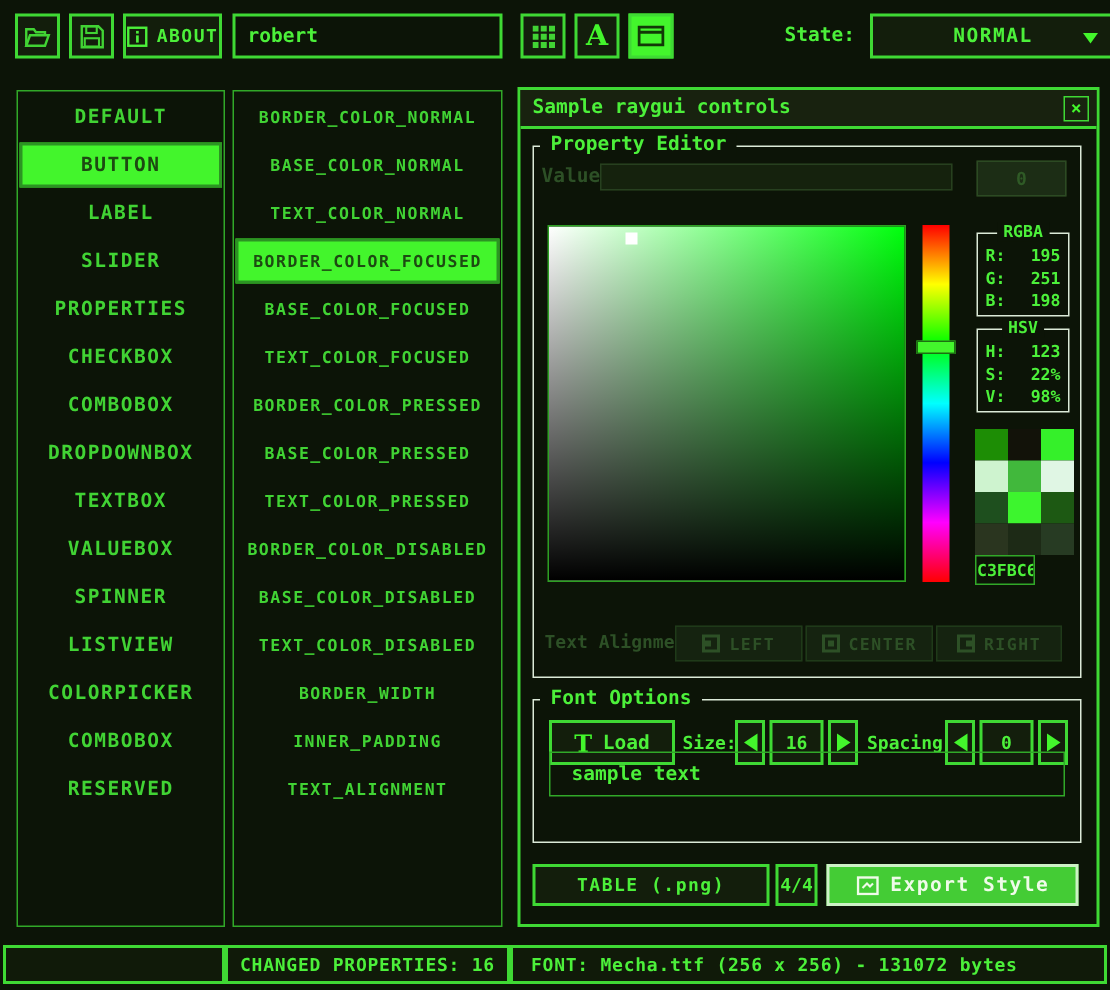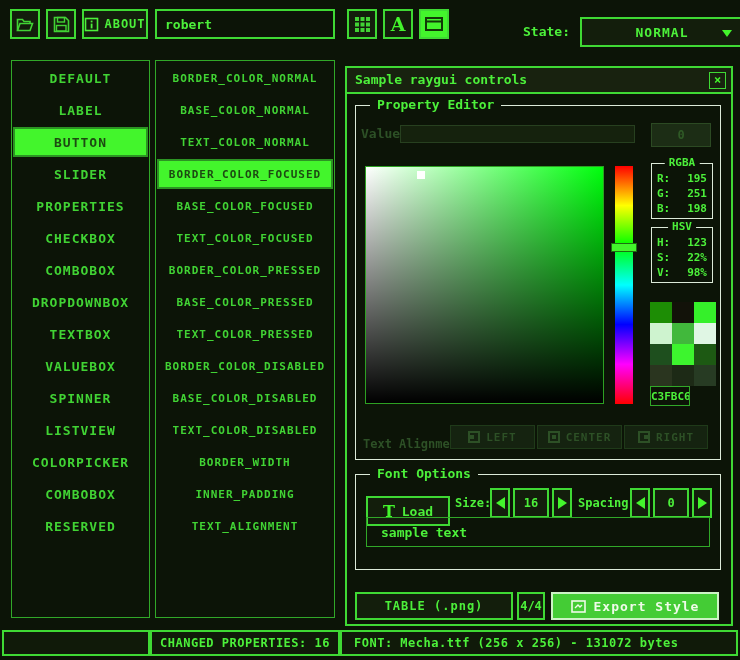--- a/index.html
+++ b/index.html
@@ -16,21 +16,21 @@
     --dis-bg:#152310;
     --dis-border:#1f3a19;
     --dis-text:#2d5026;
     --group-border:#dcead8;
     --status-bg:#101a09;
   }
   *{box-sizing:border-box;margin:0;padding:0;}
   html,body{background:#000;}
   body{font-family:"DejaVu Sans Mono",monospace;}
   #app{position:relative;width:740px;height:660px;background:var(--bg);overflow:hidden;font-weight:bold;}
-  .abs{position:absolute;margin-top:8px;}
+  .abs{position:absolute;}
 
   
   .tbtn{position:absolute;top:9px;width:30px;height:30px;border:2px solid var(--border-bright);background:var(--bg-btn);display:flex;align-items:center;justify-content:center;color:var(--text-green);cursor:pointer;}
   .tbtn.active{background:var(--accent);color:#123807;}
   #btn-about{left:82px;width:66px;gap:5px;font-size:12px;letter-spacing:1px;color:var(--text-bright);}
   .tb-input{position:absolute;top:9px;height:30px;border:2px solid var(--border-bright);background:transparent;color:var(--text-bright);font-family:"DejaVu Sans Mono",monospace;font-weight:bold;font-size:13px;padding:0 8px;outline:none;}
   #state-label{left:495px;top:9px;width:75px;height:30px;line-height:30px;text-align:right;color:var(--text-bright);font-size:13px;}
   #state-dd{left:580px;top:9px;width:164px;height:30px;border:2px solid var(--border-bright);background:var(--bg-btn);color:var(--text-bright);font-size:13px;display:flex;align-items:center;justify-content:center;letter-spacing:1px;cursor:pointer;}
   .caret-down{position:absolute;right:10px;top:11px;width:0;height:0;border:5px solid transparent;border-top:7px solid var(--accent);}
 
@@ -42,21 +42,21 @@
   #controls-list .list-item{font-size:13px;}
   #props-list .list-item{font-size:11px;}
   .list-item.selected{background:var(--accent);border:2px solid #2c9423;color:var(--sel-text);}
 
   
   #win{left:345px;top:58px;width:388px;height:560px;border:2px solid var(--border-bright);}
   #win-title{position:absolute;left:0;top:0;width:100%;height:26px;background:var(--bg-title);border-bottom:2px solid var(--border-bright);color:var(--text-bright);font-size:13px;line-height:24px;padding-left:8px;}
   #win-close{position:absolute;right:5px;top:4px;width:17px;height:17px;border:1px solid var(--border-bright);background:var(--bg-title);color:var(--accent);font-size:12px;line-height:15px;text-align:center;cursor:pointer;}
 
   .groupbox{position:absolute;border:1px solid var(--group-border);}
-  .group-label{position:absolute;top:-9px;left:14px;background:var(--bg);padding:0 7px;color:var(--text-bright);font-size:13px;white-space:nowrap;}
+  .group-label{position:absolute;top:-9px;left:4px;background:var(--bg);padding:0 7px;color:var(--text-bright);font-size:13px;white-space:nowrap;}
 
   .dim-label{color:var(--dis-text);font-size:13px;}
   #value-slider{left:53px;top:49px;width:235px;height:18px;border:1px solid #27401f;background:#15220d;cursor:pointer;}
   #value-box{left:304px;top:47px;width:60px;height:24px;border:1px solid #2c4a23;background:#1c2d15;color:#2f5a26;font-size:12px;text-align:center;line-height:22px;}
 
   #sv-square{left:18px;top:90px;width:239px;height:238px;border:1px solid #2da022;cursor:crosshair;}
   #sv-cursor{position:absolute;width:8px;height:8px;background:#fff;margin-left:-1px;margin-top:-1px;}
   #hue-wrap{left:264px;top:90px;width:26px;height:238px;}
   #hue-bar{position:absolute;left:4px;top:0;width:18px;height:100%;background:linear-gradient(to bottom,#f00 0%,#ff0 16.6%,#0f0 33.3%,#0ff 50%,#00f 66.6%,#f0f 83.3%,#f00 100%);cursor:pointer;}
   #hue-handle{position:absolute;left:0;width:26px;height:9px;background:var(--accent);border:1px solid #1d6e12;}
@@ -164,22 +164,22 @@
   </div>
 
   <div class="abs" id="state-label">State:</div>
   <div class="abs" id="state-dd">
     <span>NORMAL</span>
     <span class="caret-down"></span>
   </div>
 
   <div class="listbox" id="controls-list">
     <div class="list-item">DEFAULT</div>
+    <div class="list-item selected">BUTTON</div>
     <div class="list-item">LABEL</div>
-    <div class="list-item selected">BUTTON</div>
     <div class="list-item">SLIDER</div>
     <div class="list-item">PROPERTIES</div>
     <div class="list-item">CHECKBOX</div>
     <div class="list-item">COMBOBOX</div>
     <div class="list-item">DROPDOWNBOX</div>
     <div class="list-item">TEXTBOX</div>
     <div class="list-item">VALUEBOX</div>
     <div class="list-item">SPINNER</div>
     <div class="list-item">LISTVIEW</div>
     <div class="list-item">COLORPICKER</div>

